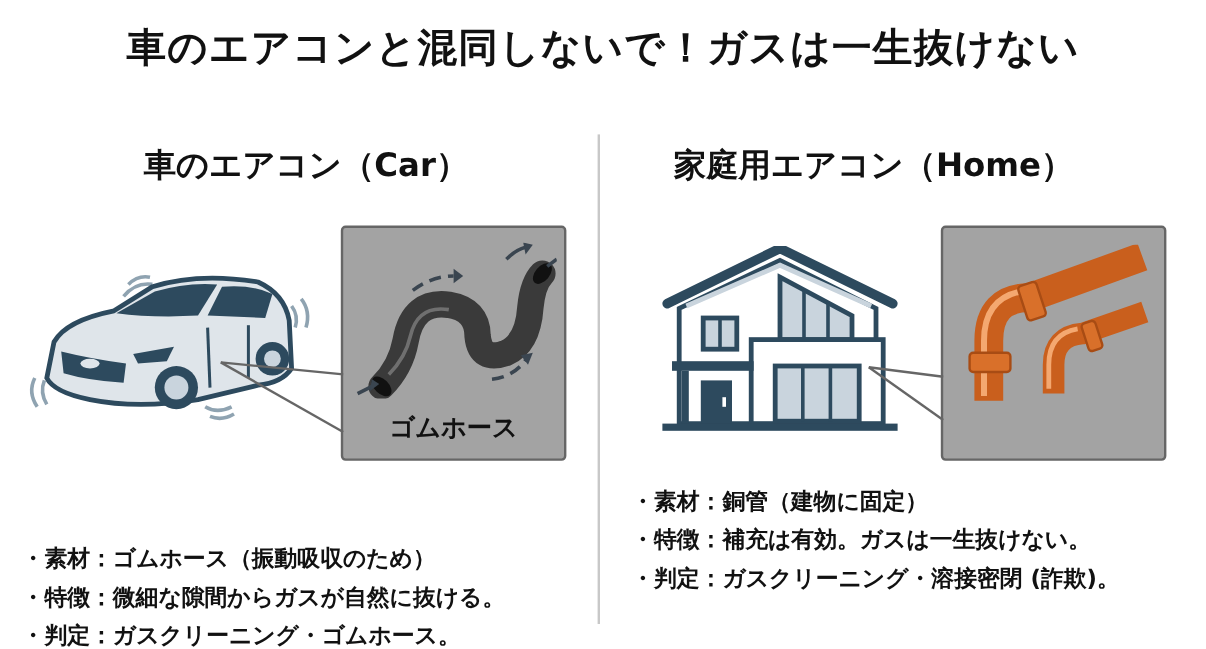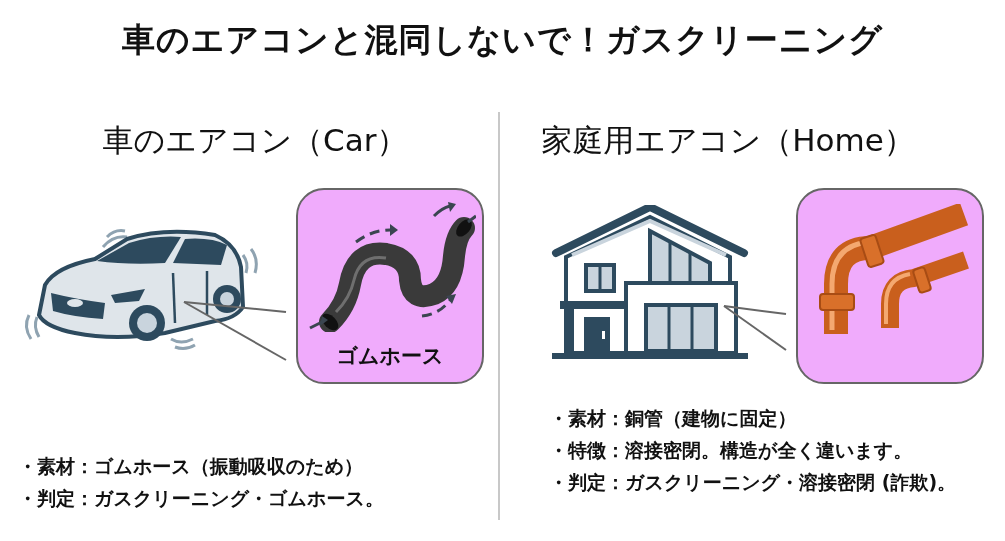--- a/index.html
+++ b/index.html
@@ -1,30 +1,30 @@
 <!DOCTYPE html>
 <html><head>
   <meta charset="utf-8">
   <style>
     html, body { margin:0; padding:0; }
     body { width:1005px; height:541px; background:#ffffff; position:relative; overflow:hidden;
       font-family:"DejaVu Sans", sans-serif; color:#111; }
     .abs { position:absolute; }
     .main-title { left:0; top:18px; width:1005px; text-align:center; font-size:33px; font-weight:bold; letter-spacing:1px; }
     .divider { left:498px; top:112px; width:2px; height:408px; background:#c8c8c8; }
-    .col-title { font-size:31px; font-weight:normal; text-align:center; }
-    .callout { background:#f0abfc; border:2px solid #666; border-radius:28px;margin-left:12px; }
+    .col-title { font-size:27px; font-weight:bold; text-align:center; }
+    .callout { background:#a3a3a3; border:2px solid #666; border-radius:4px; }
     .callout-label { position:absolute; left:0; width:100%; text-align:center; font-size:21px; font-weight:bold; }
     .bullets { font-size:19px; font-weight:bold; line-height:32px; }
     .bullets div { white-space:nowrap; }
   </style>
 </head>
 <body>
 
-<div class="abs main-title">車のエアコンと混同しないで！ガスクリーニング</div>
+<div class="abs main-title">車のエアコンと混同しないで！ガスは一生抜けない</div>
 
 <div class="abs divider"></div>
 
 <div class="abs col-title" style="left:20px; top:120px; width:470px;">車のエアコン（Car）</div>
 
 <svg class="abs" style="left:15px; top:215px;" width="250" height="140" viewBox="0 0 250 140">
 
   <path d="M92 22 q8 -8 18 -6" stroke="#8fa3b1" stroke-width="3" fill="none"></path>
   <path d="M88 32 q10 -12 24 -10" stroke="#8fa3b1" stroke-width="3" fill="none"></path>
   <path d="M236 34 q8 10 4 24" stroke="#8fa3b1" stroke-width="3" fill="none"></path>
@@ -72,20 +72,21 @@
   <div class="callout-label" style="top:152px;">ゴムホース</div>
 </div>
 
 <svg class="abs" style="left:180px; top:300px;" width="110" height="80" viewBox="0 0 110 80">
   <path d="M4 2 L106 12" stroke="#666" stroke-width="2" fill="none"></path>
   <path d="M4 2 L106 60" stroke="#666" stroke-width="2" fill="none"></path>
 </svg>
 
 <div class="abs bullets" style="left:18px; top:402px;margin-top:48px;">
   <div>・素材：ゴムホース（振動吸収のため）</div>
+  <div>・特徴：微細な隙間からガスが自然に抜ける。</div>
   <div>・判定：ガスクリーニング・ゴムホース。</div>
 </div>
 
 <div class="abs col-title" style="left:488px; top:120px; width:480px;">家庭用エアコン（Home）</div>
 
 <svg class="abs" style="left:550px; top:205px;" width="200" height="160" viewBox="0 0 200 160">
   <path d="M6 48 L100 2 L194 48" stroke="#2d4a5e" stroke-width="8" fill="none" stroke-linecap="round"></path>
   <path d="M16 52 L100 12 L180 52 L180 148 L16 148 Z" fill="#fff" stroke="#2d4a5e" stroke-width="4"></path>
   <path d="M22 50 L100 16 L176 50" stroke="#c9d4dd" stroke-width="4" fill="none"></path>
 
@@ -116,17 +117,17 @@
     <path d="M80 120 L80 100 Q80 74 104 70" stroke="#f4a870" stroke-width="4" fill="none"></path>
     <rect x="110" y="64" width="12" height="24" rx="3" fill="#d9702a" stroke="#a84c14" stroke-width="2" transform="rotate(-18 116 76)"></rect>
   </svg>
 </div>
 
 <svg class="abs" style="left:720px; top:300px;" width="70" height="70" viewBox="0 0 70 70">
   <path d="M4 6 L66 14" stroke="#666" stroke-width="2" fill="none"></path>
   <path d="M4 6 L66 50" stroke="#666" stroke-width="2" fill="none"></path>
 </svg>
 
-<div class="abs bullets" style="left:526px; top:402px;margin-left:23px;">
+<div class="abs bullets" style="left:526px; top:402px;">
   <div>・素材：銅管（建物に固定）</div>
-  <div>・特徴：溶接密閉。構造が全く違います。</div>
+  <div>・特徴：補充は有効。ガスは一生抜けない。</div>
   <div>・判定：ガスクリーニング・溶接密閉 (詐欺)。</div>
 </div>
 
 </body></html>

